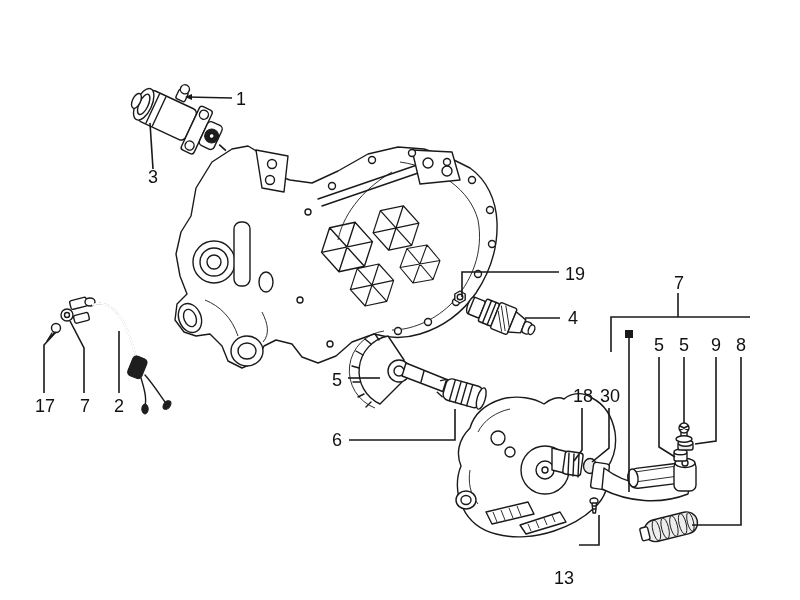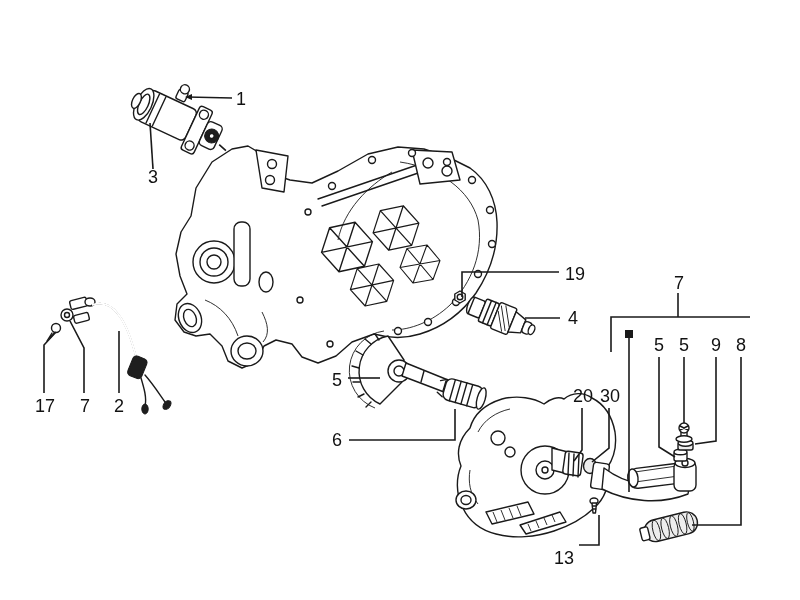--- a/index.html
+++ b/index.html
@@ -262,20 +262,20 @@
 <div class="callout" style="left:119px;top:406px">2</div>
 <div class="callout" style="left:153px;top:177px">3</div>
 <div class="callout" style="left:573px;top:318px">4</div>
 <div class="callout" style="left:337px;top:380px">5</div>
 <div class="callout" style="left:337px;top:440px">6</div>
 <div class="callout" style="left:679px;top:283px">7</div>
 <div class="callout" style="left:741px;top:345px">8</div>
 <div class="callout" style="left:716px;top:345px">9</div>
 <div class="callout" style="left:684px;top:345px">5</div>
 <div class="callout" style="left:659px;top:345px">5</div>
-<div class="callout" style="left:564px;top:558px">13</div>
+<div class="callout" style="left:564px;top:578px">13</div>
 <div class="callout" style="left:85px;top:406px">7</div>
 <div class="callout" style="left:45px;top:406px">17</div>
 <div class="callout" style="left:575px;top:274px">19</div>
-<div class="callout" style="left:583px;top:396px">20</div>
+<div class="callout" style="left:583px;top:396px">18</div>
 <div class="callout" style="left:610px;top:396px">30</div>
 
 </div>
 
 </body></html>

